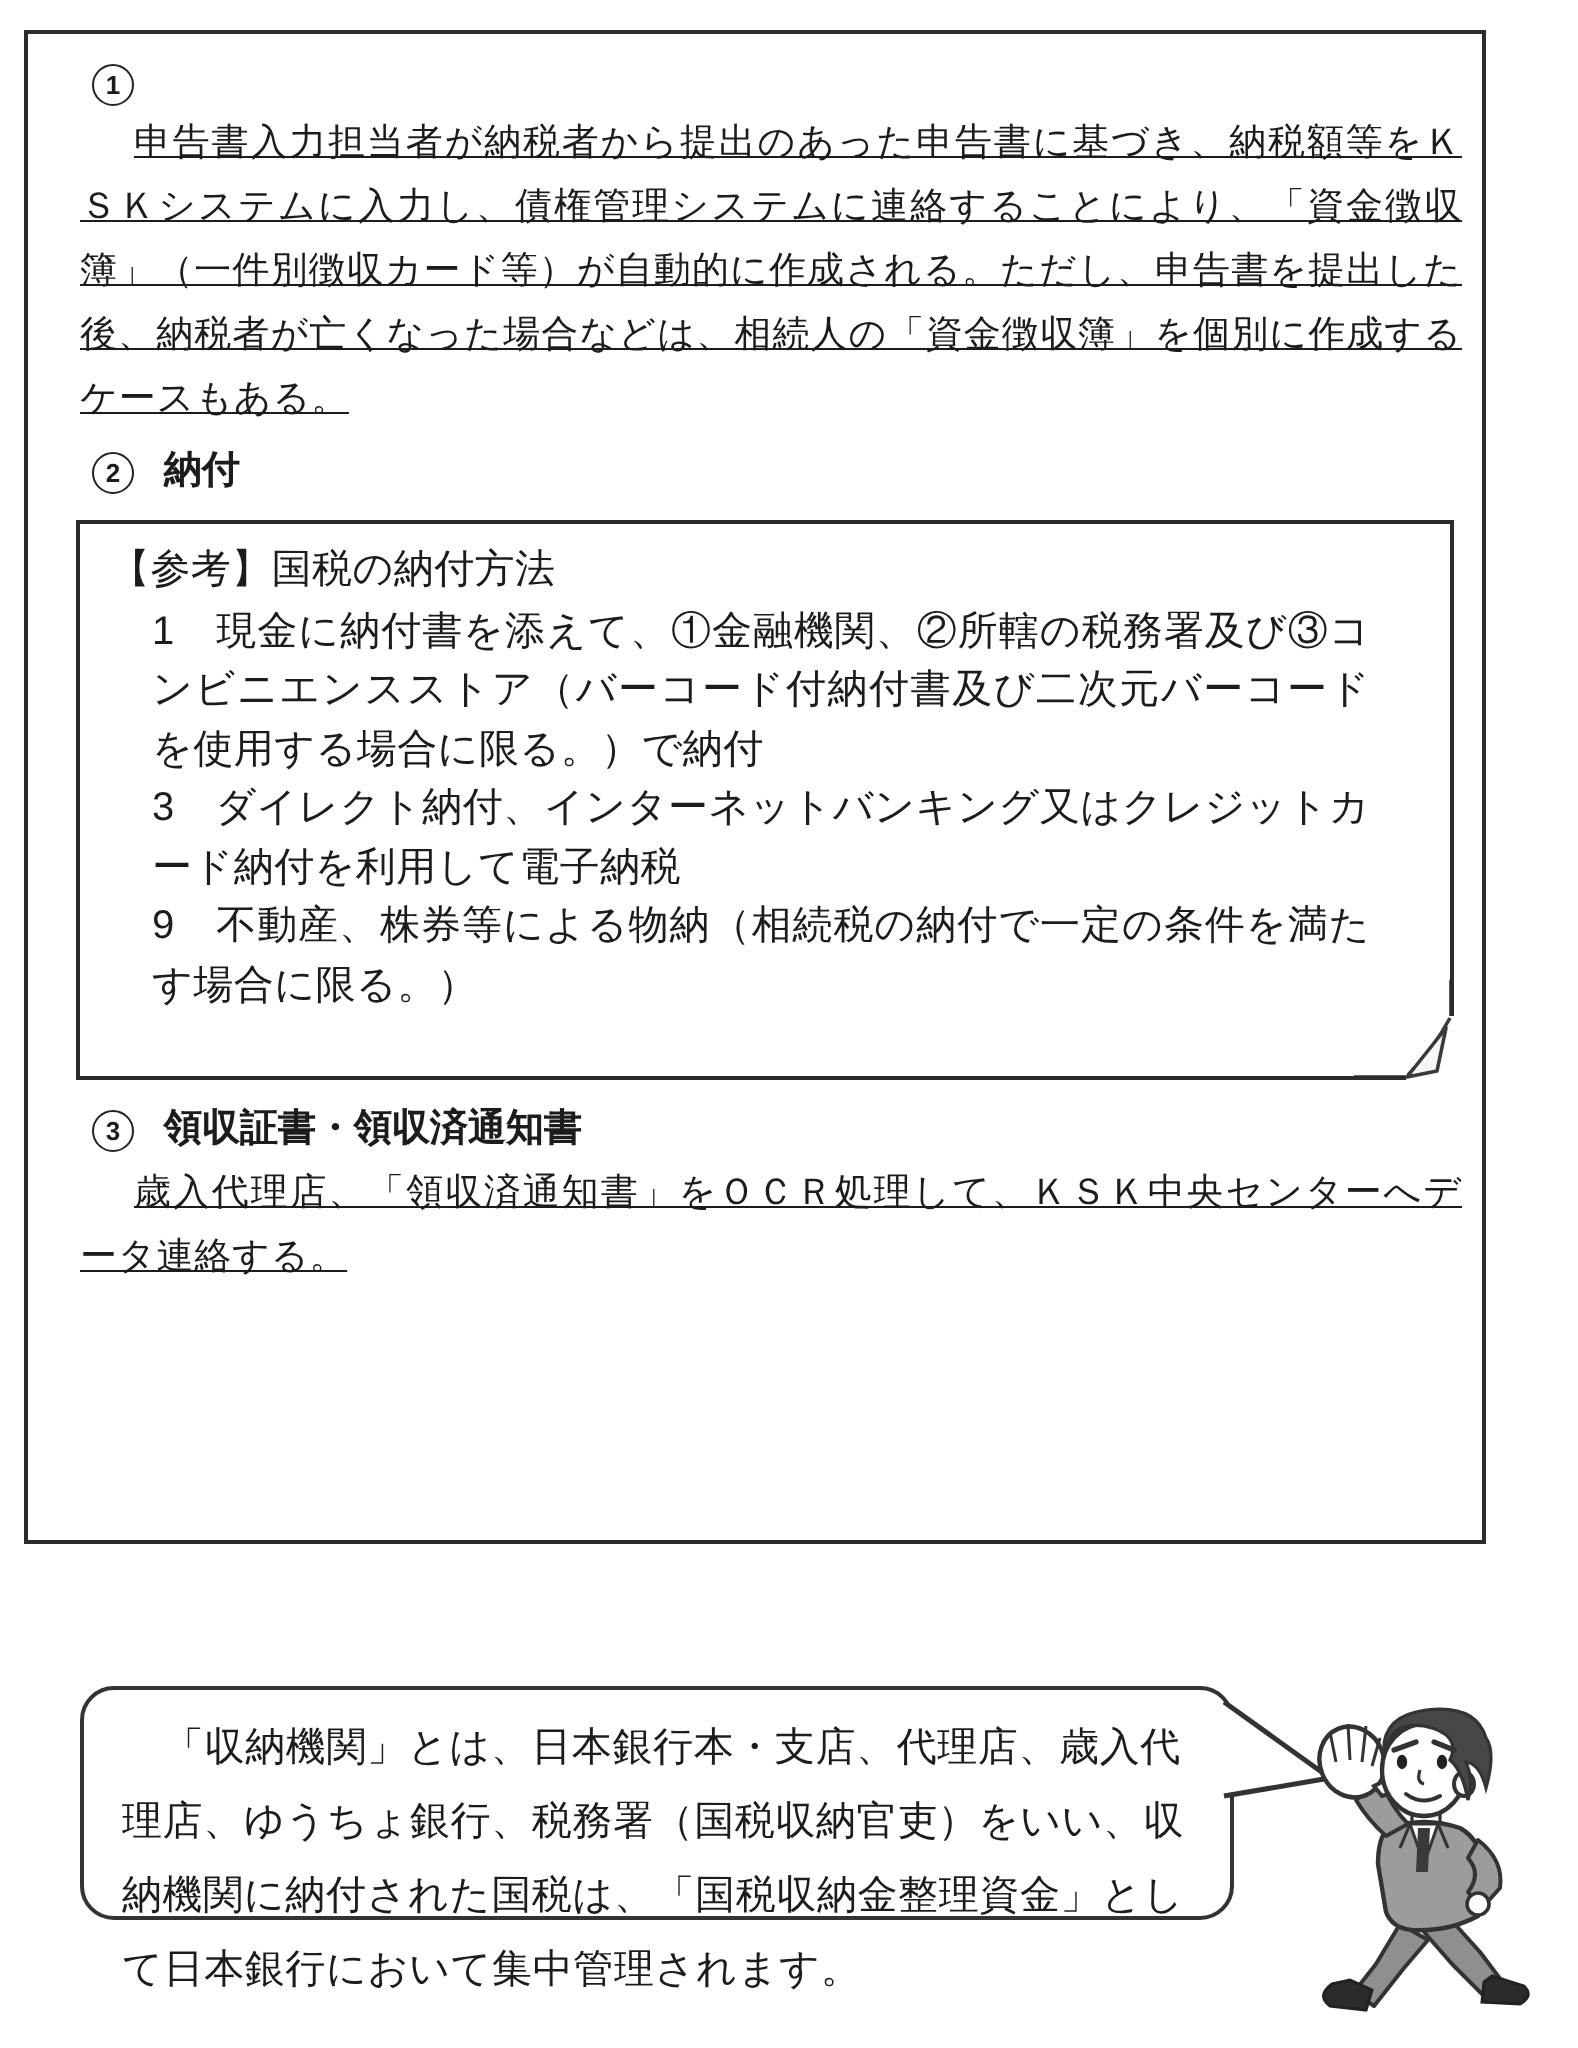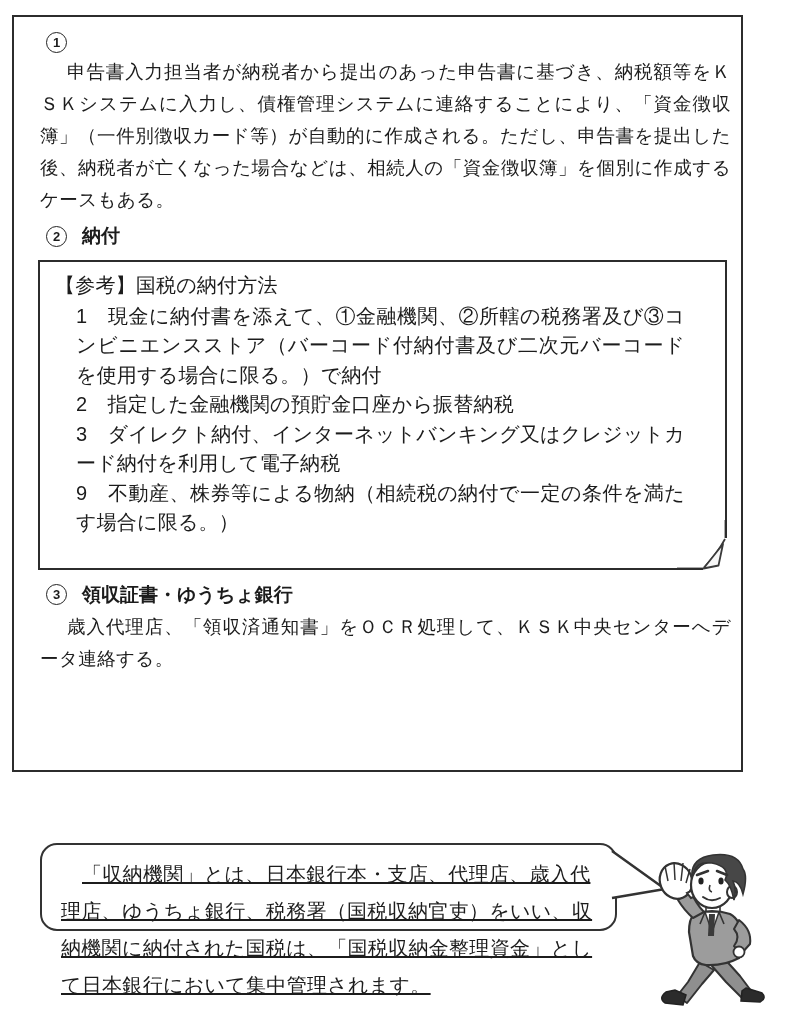--- a/index.html
+++ b/index.html
@@ -21,40 +21,40 @@
     margin:7px 0 3px 6px;font-weight:bold;font-size:19px;line-height:26px;
   }
   .circ-num{
     flex:0 0 auto;display:inline-flex;align-items:center;justify-content:center;
     width:21px;height:21px;border:1.7px solid #222;border-radius:50%;
     font-size:13px;font-weight:bold;box-sizing:border-box;padding-top:1px;
   }
   .para{
     font-family:"DejaVu Serif",serif;
     font-size:18.5px;line-height:32px;margin:0 0 1px 0;
-    text-indent:27px;letter-spacing:0.4px;text-align:justify;
+    text-indent:27px;letter-spacing:0.4px;text-align:justify;text-decoration:underline;
   }
 
   
   .ref-box{
     position:relative;margin:11px 0 12px -2px;width:689px;box-sizing:border-box;
     border:2px solid #2c2c2c;background:#fff;
     padding:9px 40px 30px 15px;
     font-size:20px;line-height:29.5px;letter-spacing:0.2px;
   }
   .ref-title{margin-bottom:1px;}
   .ref-item{padding-left:21px;text-align:justify;}
   .dogear{position:absolute;right:-2px;bottom:-2px;display:block;}
 
   
   .callout{
-    position:absolute;left:40px;top:843px;width:577px;height:88px;
+    position:absolute;left:40px;top:843px;width:577px;height:117px;
     border:2.5px solid #333;border-radius:17px;box-sizing:border-box;
     background:#fff;padding:11px 16px 0 19px;
-    font-size:20px;line-height:37px;letter-spacing:0.3px;text-decoration:underline;
+    font-size:20px;line-height:37px;letter-spacing:0.3px;
   }
   .callout-text{text-indent:21px;}
   .bubble-tail{position:absolute;top:-1px;right:-56px;display:block;}
 
   
   .mascot{position:absolute;left:646px;top:852px;display:block;}
 </style>
 </head>
 <body>
 
@@ -72,36 +72,35 @@
     <section>
       <div class="sec-head">
         <span class="circ-num">2</span>
         <span>納付</span>
       </div>
     </section>
 
     <div class="ref-box">
       <div class="ref-title">【参考】国税の納付方法</div>
       <div class="ref-item">1　現金に納付書を添えて、①金融機関、②所轄の税務署及び③コンビニエンスストア（バーコード付納付書及び二次元バーコードを使用する場合に限る。）で納付</div>
-      <div class="ref-item">2　指定した金融機関の預貯金口座から振替納税</div>
       <div class="ref-item">3　ダイレクト納付、インターネットバンキング又はクレジットカード納付を利用して電子納税</div>
       <div class="ref-item">9　不動産、株券等による物納（相続税の納付で一定の条件を満たす場合に限る。）</div>
       <svg class="dogear" width="50" height="50" viewBox="0 0 50 50">
         <rect x="0" y="0" width="50" height="50" fill="#ffffff"></rect>
         <path d="M0,48.8 L26,48.8" stroke="#2c2c2c" stroke-width="2.4" fill="none"></path>
         <path d="M48.8,0 L48.8,18" stroke="#2c2c2c" stroke-width="2.4" fill="none"></path>
         <path d="M48,19 Q40,34 27,47.5" stroke="#3a3a3a" stroke-width="1.8" fill="none"></path>
         <polygon points="26.5,48.5 46,24 41.5,45.5" fill="#f6f6f6" stroke="#3a3a3a" stroke-width="1.8" stroke-linejoin="round"></polygon>
       </svg>
     </div>
 
     <section>
       <div class="sec-head">
         <span class="circ-num">3</span>
-        <span>領収証書・ゆうちょ銀行</span>
+        <span>領収証書・領収済通知書</span>
       </div>
       <p class="para">歳入代理店、「領収済通知書」をＯＣＲ処理して、ＫＳＫ中央センターへデータ連絡する。</p>
 
     </section>
 
   </div>
 
   <div class="callout">
     <div class="callout-text">「収納機関」とは、日本銀行本・支店、代理店、歳入代理店、ゆうちょ銀行、税務署（国税収納官吏）をいい、収納機関に納付された国税は、「国税収納金整理資金」として日本銀行において集中管理されます。</div>
     <svg class="bubble-tail" width="62" height="62" viewBox="0 0 62 62">

